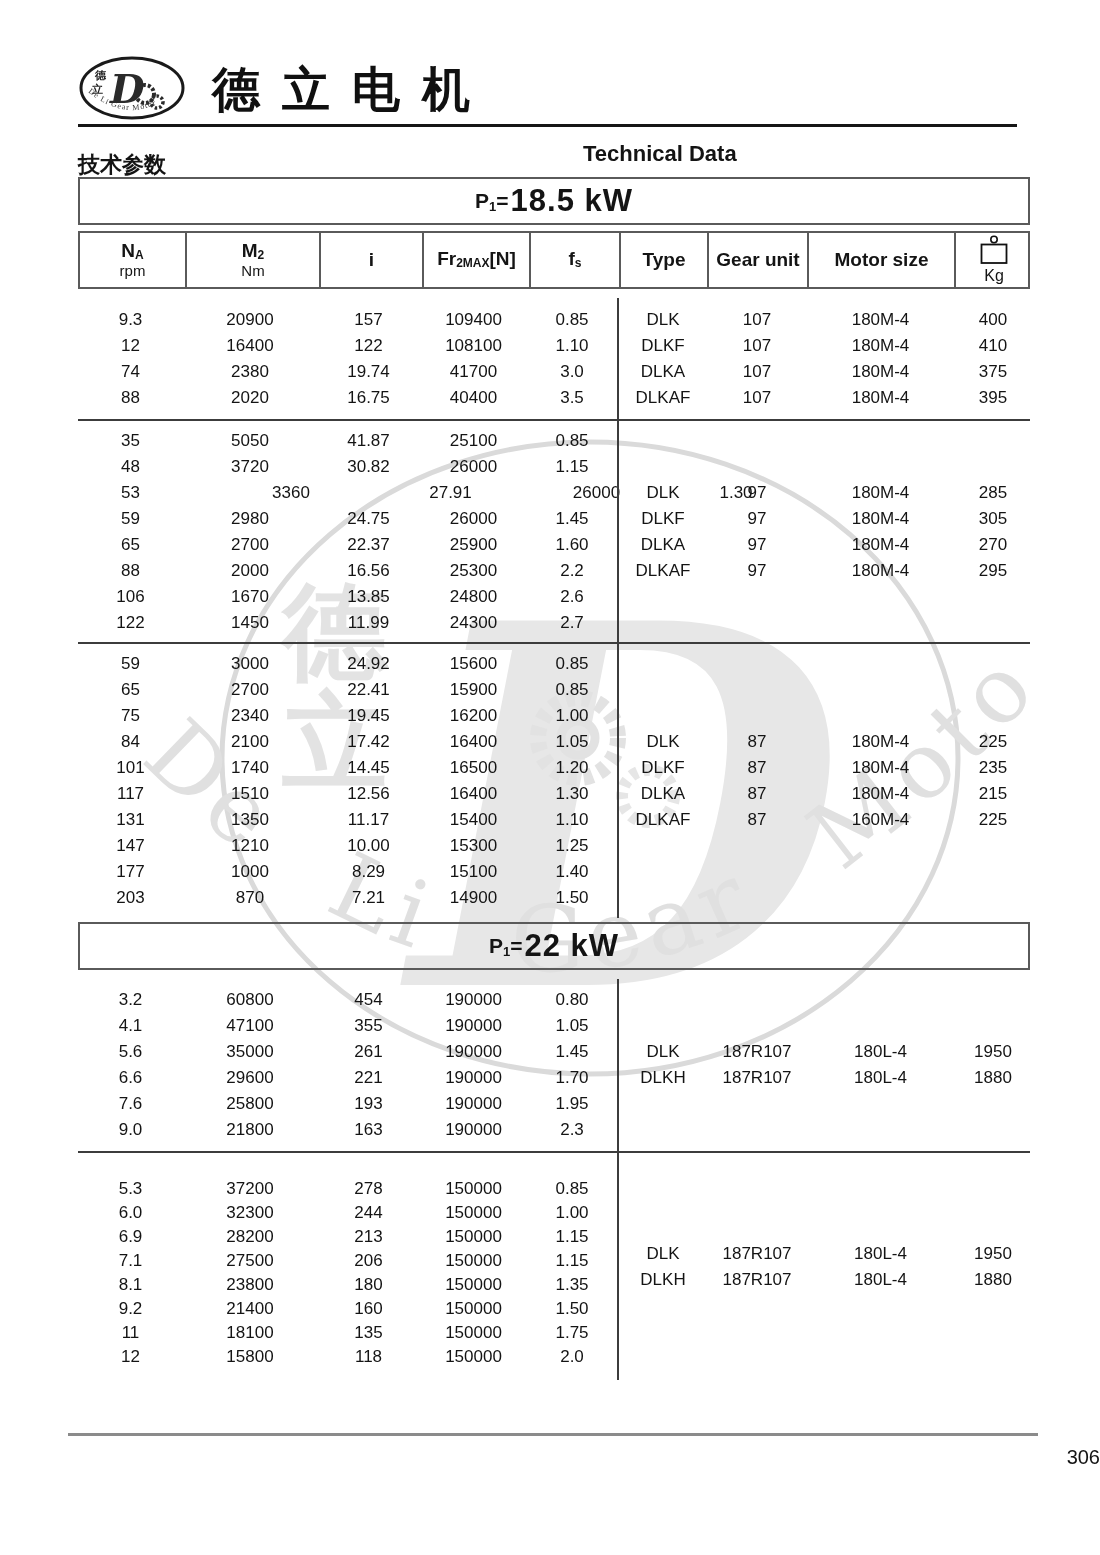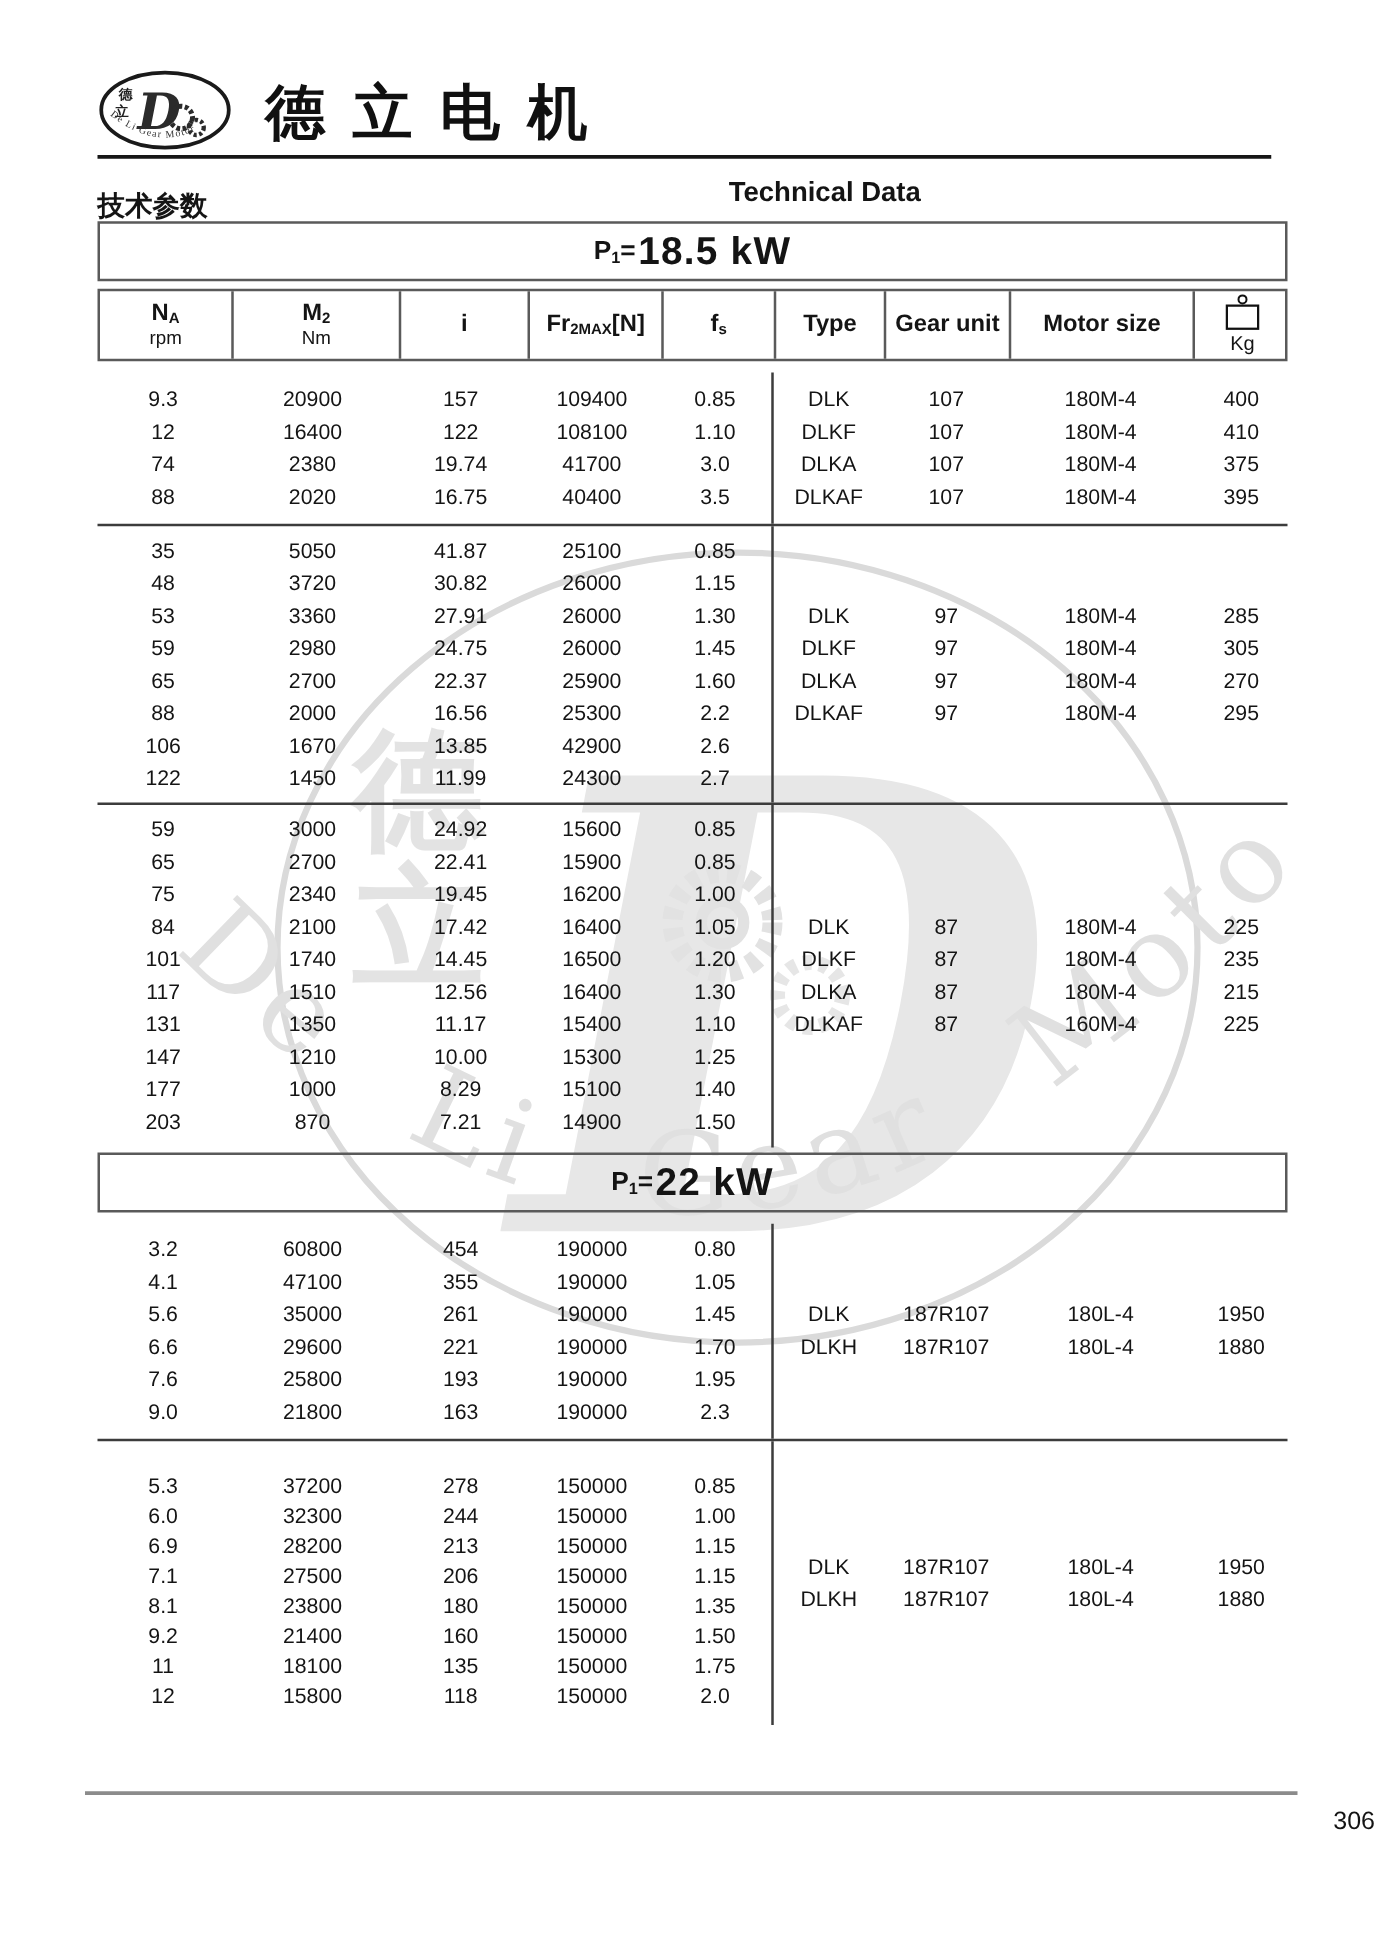--- a/index.html
+++ b/index.html
@@ -195,21 +195,21 @@
                 <span class="c">25100</span>
                 <span class="c">0.85</span>
               </div>
               <div class="lrow" style="height: 26px;">
                 <span class="c">48</span>
                 <span class="c">3720</span>
                 <span class="c">30.82</span>
                 <span class="c">26000</span>
                 <span class="c">1.15</span>
               </div>
-              <div class="lrow" style="height: 26px;">
+              <div class="lrow" style="height: 26px; gap: 41px;">
                 <span class="c">53</span>
                 <span class="c">3360</span>
                 <span class="c">27.91</span>
                 <span class="c">26000</span>
                 <span class="c">1.30</span>
               </div>
               <div class="lrow" style="height: 26px;">
                 <span class="c">59</span>
                 <span class="c">2980</span>
                 <span class="c">24.75</span>
@@ -227,21 +227,21 @@
                 <span class="c">88</span>
                 <span class="c">2000</span>
                 <span class="c">16.56</span>
                 <span class="c">25300</span>
                 <span class="c">2.2</span>
               </div>
               <div class="lrow" style="height: 26px;">
                 <span class="c">106</span>
                 <span class="c">1670</span>
                 <span class="c">13.85</span>
-                <span class="c">42900</span>
+                <span class="c">24800</span>
                 <span class="c">2.6</span>
               </div>
               <div class="lrow" style="height: 26px;">
                 <span class="c">122</span>
                 <span class="c">1450</span>
                 <span class="c">11.99</span>
                 <span class="c">24300</span>
                 <span class="c">2.7</span>
               </div>
             </div>

